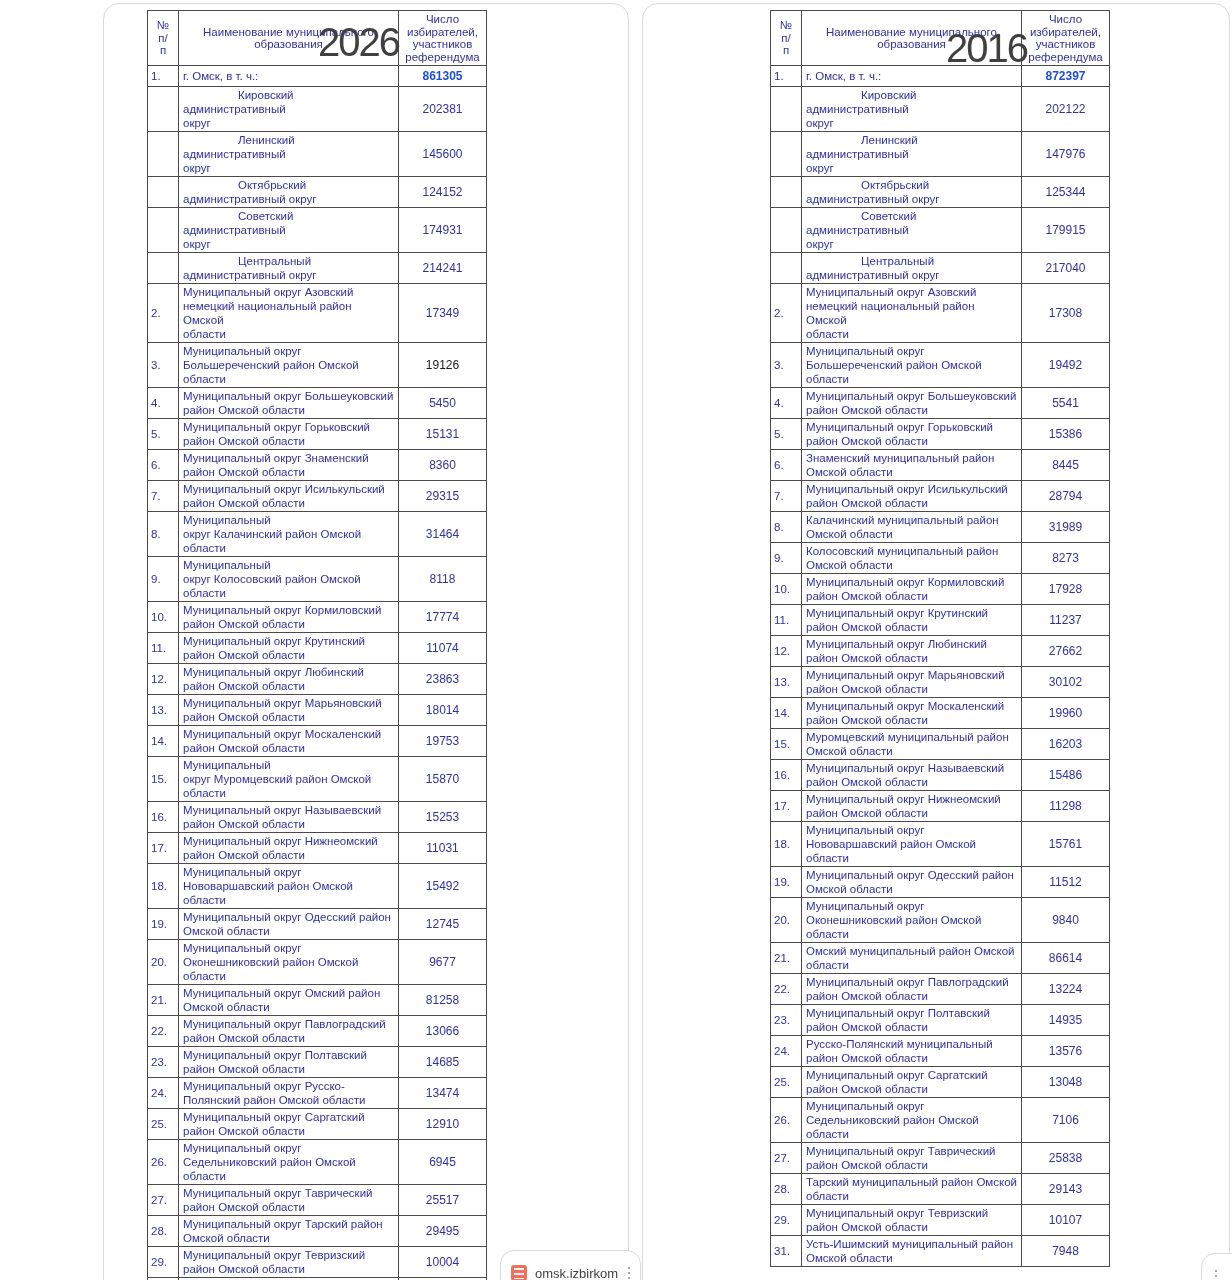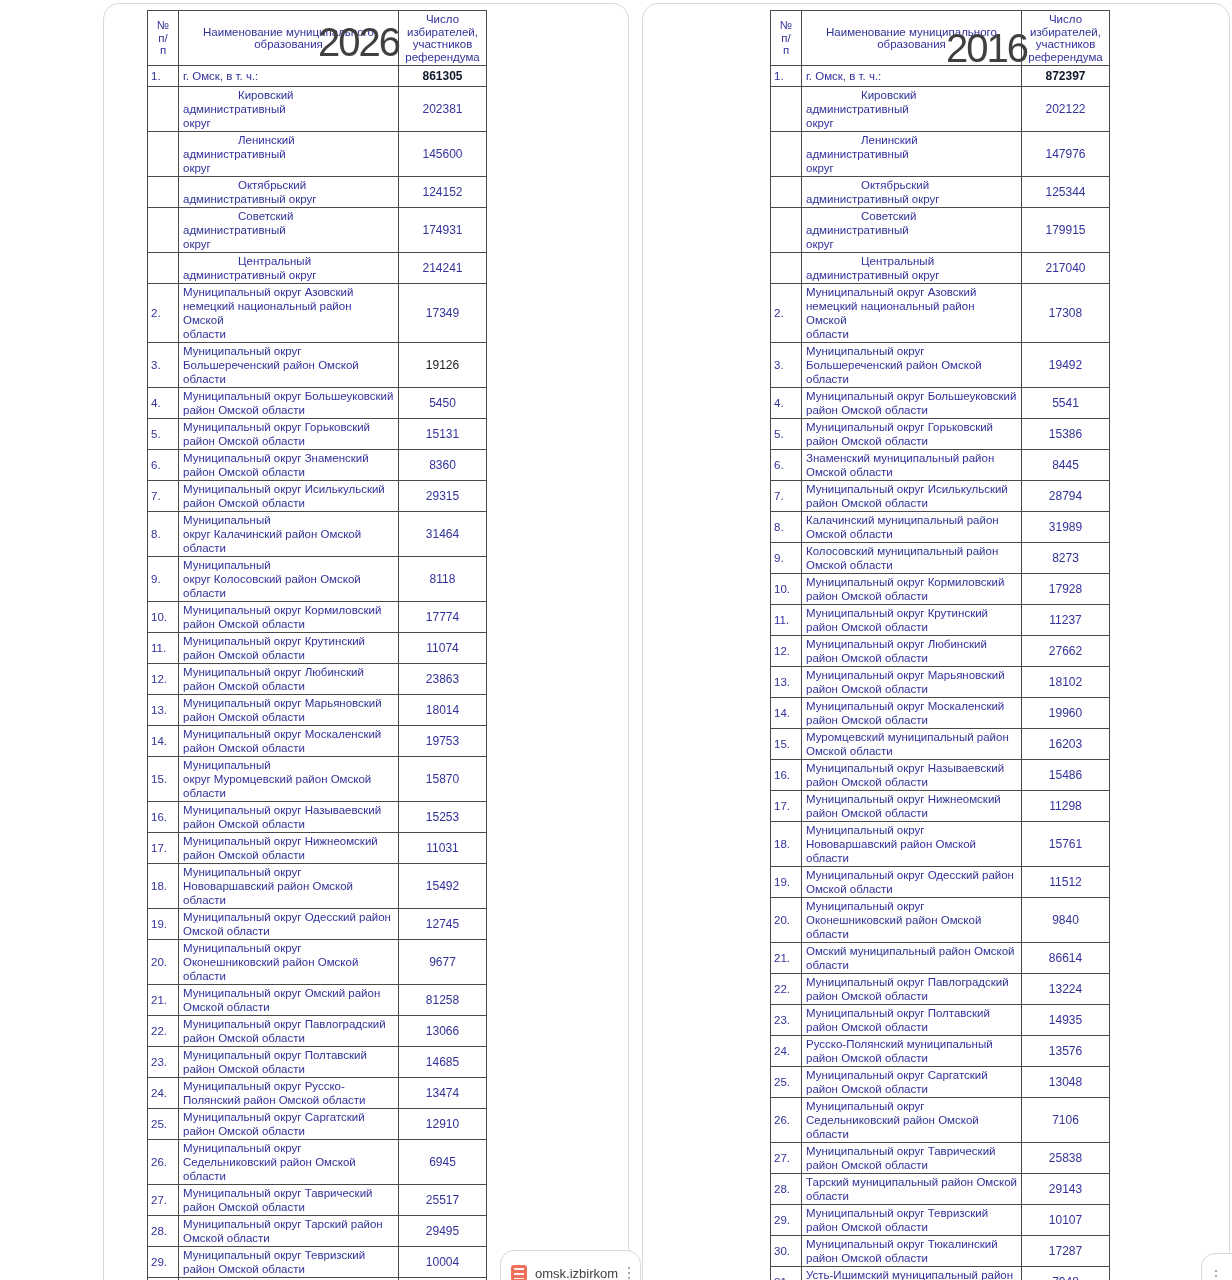--- a/index.html
+++ b/index.html
@@ -23,21 +23,21 @@
   .vtable td,.vtable th{border:1px solid #4a4a4a;}
   .vtable th{
     font-weight:normal;text-align:center;vertical-align:middle;
     white-space:pre-line;line-height:12.5px;padding:2px 1px;
   }
   .vtable td{height:18px;}
   .cell-num{padding:1px 2px 1px 3px;vertical-align:middle;text-align:left;}
   .cell-name{padding:1px 4px;vertical-align:middle;white-space:pre-line;text-align:left;}
   .cell-name.indent{text-indent:55px;}
   .cell-val{text-align:center;vertical-align:middle;font-size:12px;padding:1px 2px;}
-  .vbold{font-weight:bold;color:#0f172a;}
+  .vbold{font-weight:bold;color:#1d4ed8;}
   .vblack{color:#1d1d1d;}
 
   .year-stamp{
     position:absolute;color:#404040;font-size:40px;font-weight:400;
     letter-spacing:-2px;z-index:5;line-height:1;
   }
   #stamp-2026{left:318px;top:22px;}
   #stamp-2025{left:946px;top:28px;}
 
   .src-chip{
@@ -422,21 +422,21 @@
       <tr>
         <td class="cell-num">12.</td>
         <td class="cell-name">Муниципальный округ Любинский
 район Омской области</td>
         <td class="cell-val">27662</td>
       </tr>
       <tr>
         <td class="cell-num">13.</td>
         <td class="cell-name">Муниципальный округ Марьяновский
 район Омской области</td>
-        <td class="cell-val">18102</td>
+        <td class="cell-val">30102</td>
       </tr>
       <tr>
         <td class="cell-num">14.</td>
         <td class="cell-name">Муниципальный округ Москаленский
 район Омской области</td>
         <td class="cell-val">19960</td>
       </tr>
       <tr>
         <td class="cell-num">15.</td>
         <td class="cell-name">Муромцевский муниципальный район
@@ -522,26 +522,20 @@
         <td class="cell-num">28.</td>
         <td class="cell-name">Тарский муниципальный район Омской
 области</td>
         <td class="cell-val">29143</td>
       </tr>
       <tr>
         <td class="cell-num">29.</td>
         <td class="cell-name">Муниципальный округ Тевризский
 район Омской области</td>
         <td class="cell-val">10107</td>
-      </tr>
-      <tr>
-        <td class="cell-num">30.</td>
-        <td class="cell-name">Муниципальный округ Тюкалинский
-район Омской области</td>
-        <td class="cell-val">17287</td>
       </tr>
       <tr>
         <td class="cell-num">31.</td>
         <td class="cell-name">Усть-Ишимский муниципальный район
 Омской области</td>
         <td class="cell-val">7948</td>
       </tr>
     </tbody>
 
 </table>

